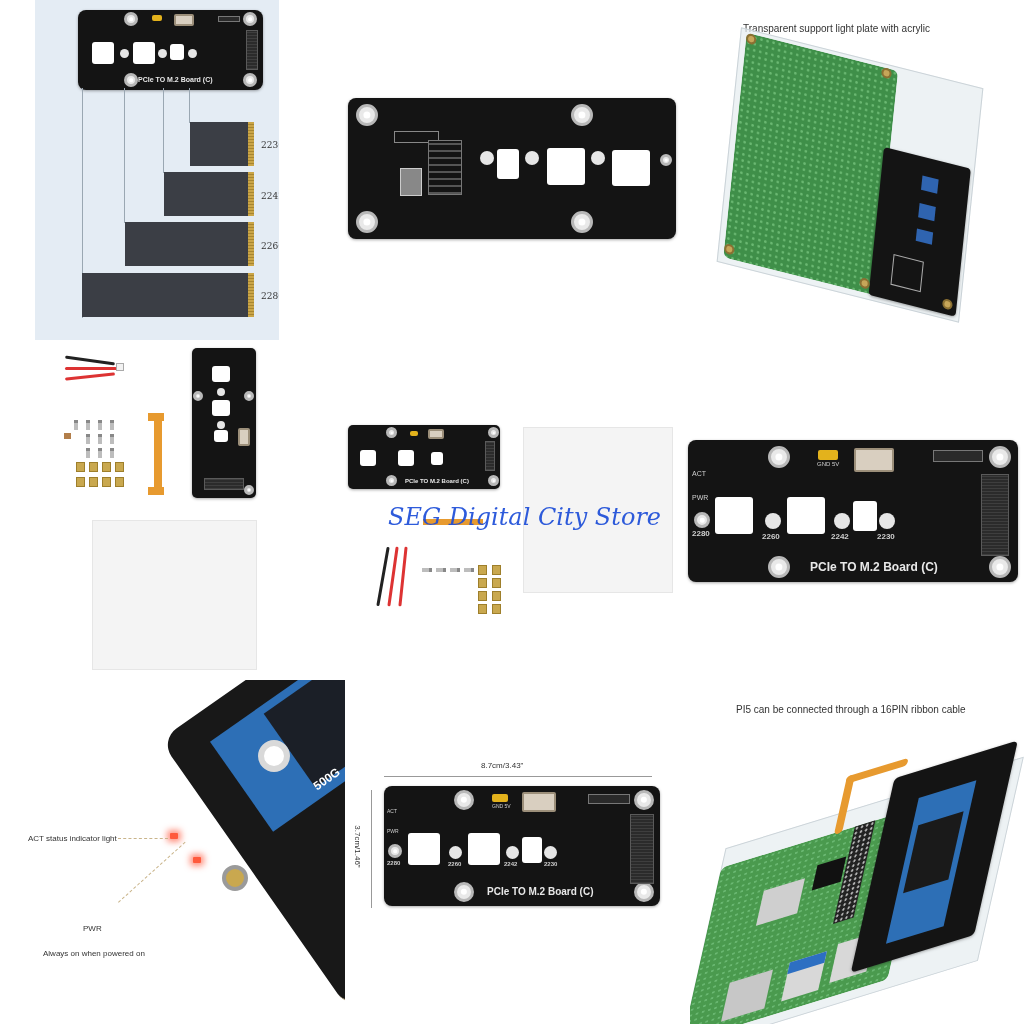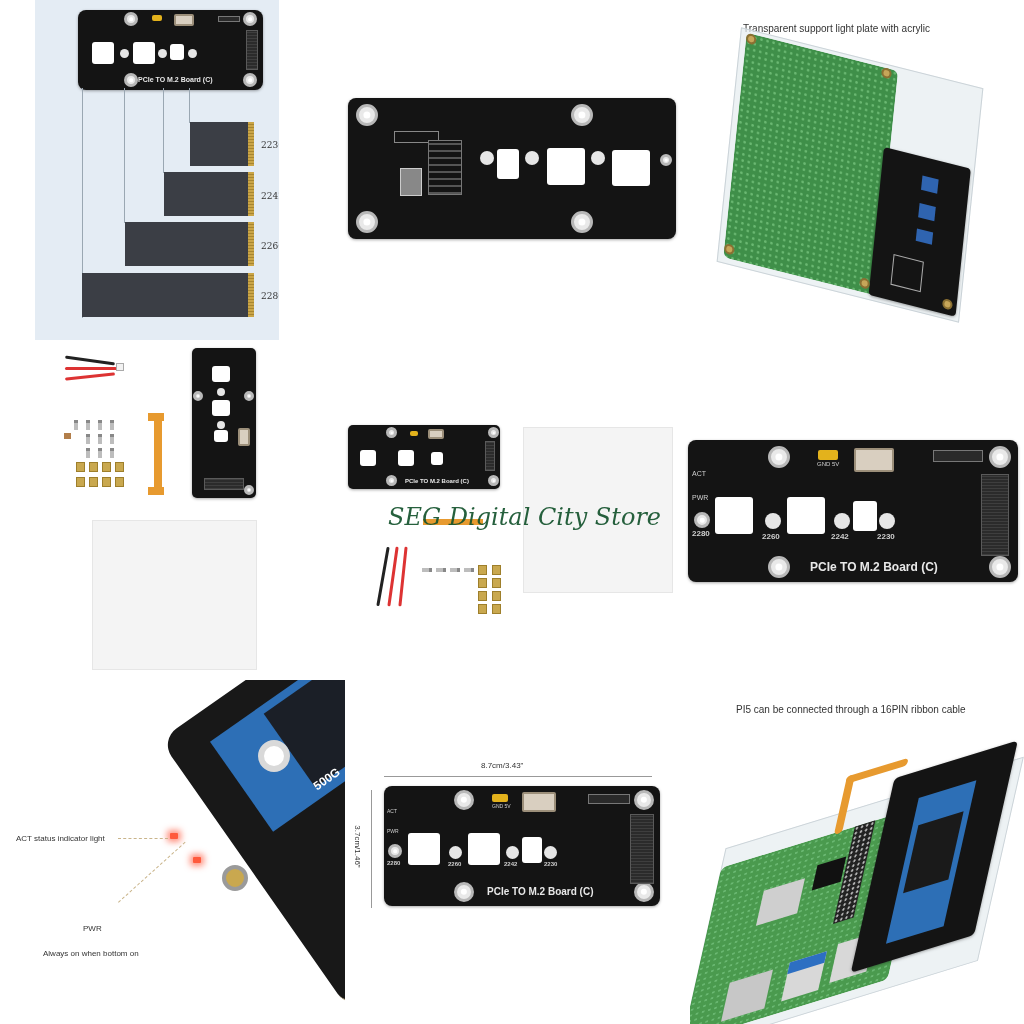--- a/index.html
+++ b/index.html
@@ -34,21 +34,21 @@
   .rpi { position: absolute; background: #3f8f49; border-radius: 6px; background-image: radial-gradient(#6ab872 1px, transparent 1.5px); background-size: 6px 6px; }
   .standoff { position: absolute; width: 10px; height: 10px; border-radius: 50%; background: #c7a659; border: 2px solid #8b7032; }
 
   
   .wire { position: absolute; height: 3px; border-radius: 2px; }
   .screw { position: absolute; width: 4px; height: 10px; background: #bdbdbd; border-top: 3px solid #888; }
   .brass { position: absolute; width: 9px; height: 10px; background: #c9a84f; border: 1px solid #9e7f2b; }
   .flex { position: absolute; background: #e79a2f; }
   .plate { position: absolute; background: #f4f4f4; border: 1px solid #e6e6e6; }
 
-  .watermark { position: absolute; left: 388px; top: 503px; font-family: "DejaVu Serif", serif; font-style: italic; font-size: 24px; color: #14532d; white-space: nowrap; opacity: .92; }
+  .watermark { position: absolute; left: 388px; top: 503px; font-family: "DejaVu Serif", serif; font-style: italic; font-size: 24px; color: #1d4ed8; white-space: nowrap; opacity: .92; }
 
   .dim-line { position: absolute; background: #999; }
   .dim-text { position: absolute; font-size: 8px; color: #333; white-space: nowrap; }
 
   .led { position: absolute; width: 8px; height: 6px; background: #ff5a3c; box-shadow: 0 0 6px 3px rgba(255,70,40,.6); border-radius: 1px; }
   .leader { position: absolute; border-top: 1px dashed #c9b48a; }
 </style>
 </head>
 <body>
 
@@ -235,23 +235,23 @@
       <div style="position:absolute; left:60px; top:8px; width:160px; height:90px; background:#1b1f27;"></div>
     </div>
   </div>
   <div style="position:absolute; left:258px; top:740px; margin-top:-680px; width:32px; height:32px; border-radius:50%; background:#fff; border:6px solid #d9d9d9;"></div>
   <div style="position:absolute; left:312px; top:772px; margin-top:-680px; color:#fff; font-weight:bold; font-size:12px; transform:rotate(-35deg);">500G</div>
   <div class="led" style="left:170px; top:153px;"></div>
   <div class="led" style="left:193px; top:177px;"></div>
   <div style="position:absolute; left:222px; top:185px; width:26px; height:26px; border-radius:50%; background:#c9a84f; border:4px solid #9a9a9a;"></div>
   <div class="leader" style="left:118px; top:158px; width:50px;"></div>
   <div class="leader" style="left:118px; top:222px; width:90px; transform:rotate(-42deg); transform-origin:0 0;"></div>
-  <div class="caption" style="left:16px; top:154px; font-size:8px;">ACT status indicator light</div>
+  <div class="caption" style="left:28px; top:154px; font-size:8px;">ACT status indicator light</div>
   <div class="caption" style="left:83px; top:244px; font-size:8px;">PWR</div>
-  <div class="caption" style="left:43px; top:269px; font-size:8px;">Always on when bottom on</div>
+  <div class="caption" style="left:43px; top:269px; font-size:8px;">Always on when powered on</div>
 </div>
 
 <div class="tile" style="left:350px; top:750px; width:320px; height:170px;">
   <div class="dim-text" style="left:131px; top:11px;">8.7cm/3.43"</div>
   <div class="dim-line" style="left:34px; top:26px; width:268px; height:1px;"></div>
   <div class="dim-line" style="left:21px; top:40px; width:1px; height:118px;"></div>
   <div class="dim-text" style="left:-14px; top:92px; transform:rotate(90deg);">3.7cm/1.46"</div>
 
   <div class="board" style="left:34px; top:36px; width:276px; height:120px;">
     <div class="hole" style="left:70px; top:4px; width:20px; height:20px;"></div>

